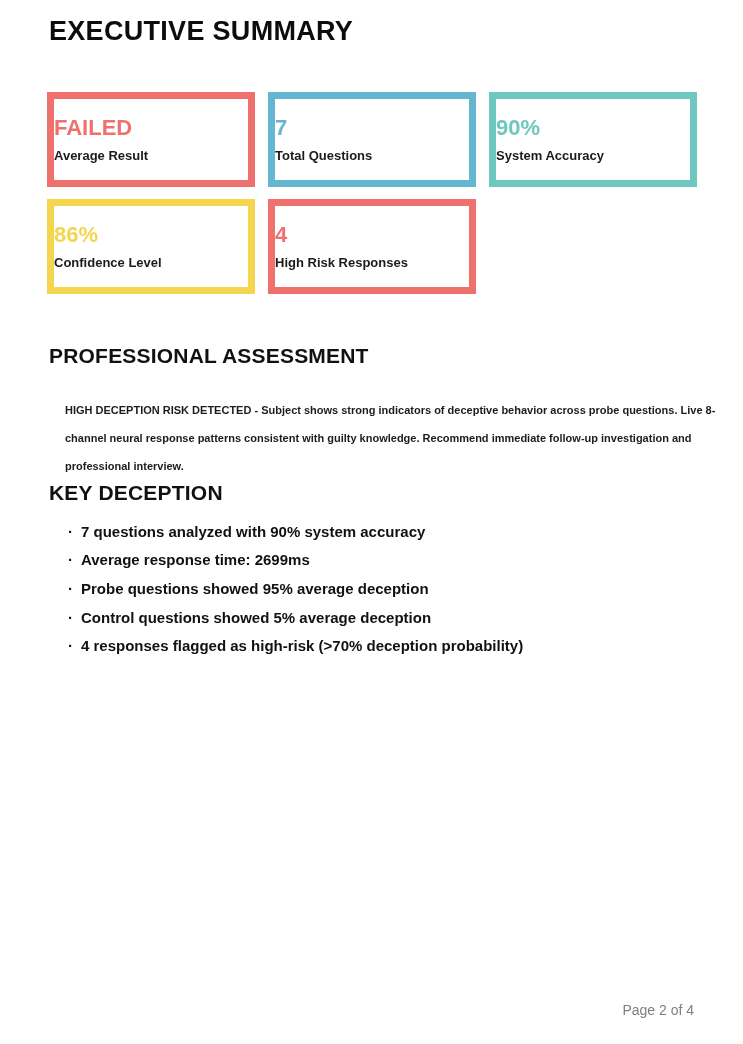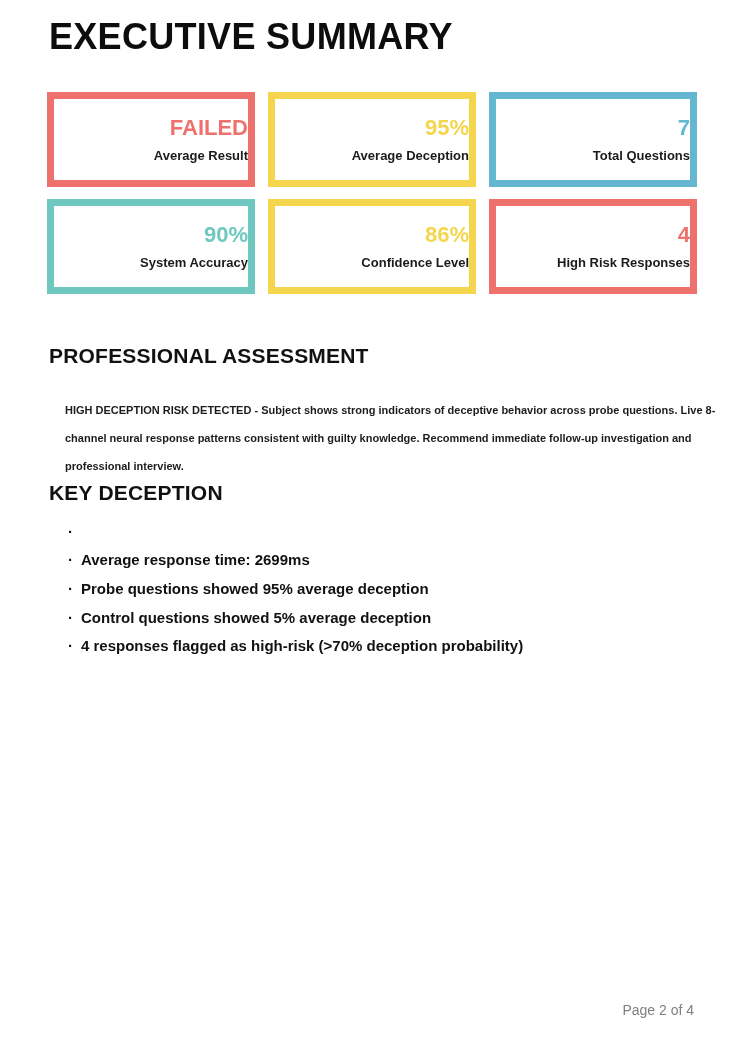--- a/index.html
+++ b/index.html
@@ -13,21 +13,21 @@
     height: 1044px;
     background: #ffffff;
     font-family: "Liberation Sans", sans-serif;
     overflow: hidden;
   }
   .page-title {
     position: absolute;
     top: 16px;
     left: 49px;
     margin: 0;
-    font-size: 36px;
+    font-size: 27px;
     font-weight: bold;
     color: #0d0d0d;
     letter-spacing: 0.3px;
   }
   .cards-grid {
     position: absolute;
     top: 92px;
     left: 47px;
     width: 650px;
     display: grid;
@@ -35,21 +35,21 @@
     column-gap: 13px;
     row-gap: 12px;
   }
   .metric-card {
     height: 95px;
     box-sizing: border-box;
     border: 7px solid #999;
     background: #ffffff;
     display: flex;
     flex-direction: column;
-    align-items: flex-end;
+    align-items: flex-start;
     justify-content: center;
     gap: 10px;
   }
   .metric-value {
     font-size: 22px;
     font-weight: bold;
     line-height: 1;
   }
   .metric-label {
     font-size: 13px;
@@ -114,24 +114,20 @@
 
 <div class="page">
 
   <h1 class="page-title">EXECUTIVE SUMMARY</h1>
 
   <div class="cards-grid">
     <div class="metric-card" style="border-color: rgb(239, 113, 110);">
       <div class="metric-value" style="color: rgb(239, 113, 110);">FAILED</div>
       <div class="metric-label">Average Result</div>
     </div>
-    <div class="metric-card" style="border-color: rgb(245, 213, 78);">
-      <div class="metric-value" style="color: rgb(245, 213, 78);">95%</div>
-      <div class="metric-label">Average Deception</div>
-    </div>
     <div class="metric-card" style="border-color: rgb(100, 182, 209);">
       <div class="metric-value" style="color: rgb(100, 182, 209);">7</div>
       <div class="metric-label">Total Questions</div>
     </div>
     <div class="metric-card" style="border-color: rgb(110, 200, 191);">
       <div class="metric-value" style="color: rgb(110, 200, 191);">90%</div>
       <div class="metric-label">System Accuracy</div>
     </div>
     <div class="metric-card" style="border-color: rgb(245, 213, 78);">
       <div class="metric-value" style="color: rgb(245, 213, 78);">86%</div>
@@ -145,20 +141,21 @@
 
   <h2 class="section-heading" id="pa-heading">PROFESSIONAL ASSESSMENT</h2>
 
   <p class="assessment-body">HIGH DECEPTION RISK DETECTED - Subject shows strong indicators of deceptive behavior across probe questions. Live 8-channel neural response patterns consistent with guilty knowledge. Recommend immediate follow-up investigation and professional interview.</p>
 
   <h2 class="section-heading" id="kf-heading">KEY DECEPTION</h2>
 
   <ul class="findings-list">
     <li>
       <span class="bullet-dot">·</span>
+      <span>7 questions analyzed with 90% system accuracy</span>
     </li>
     <li>
       <span class="bullet-dot">·</span>
       <span>Average response time: 2699ms</span>
     </li>
     <li>
       <span class="bullet-dot">·</span>
       <span>Probe questions showed 95% average deception</span>
     </li>
     <li>

